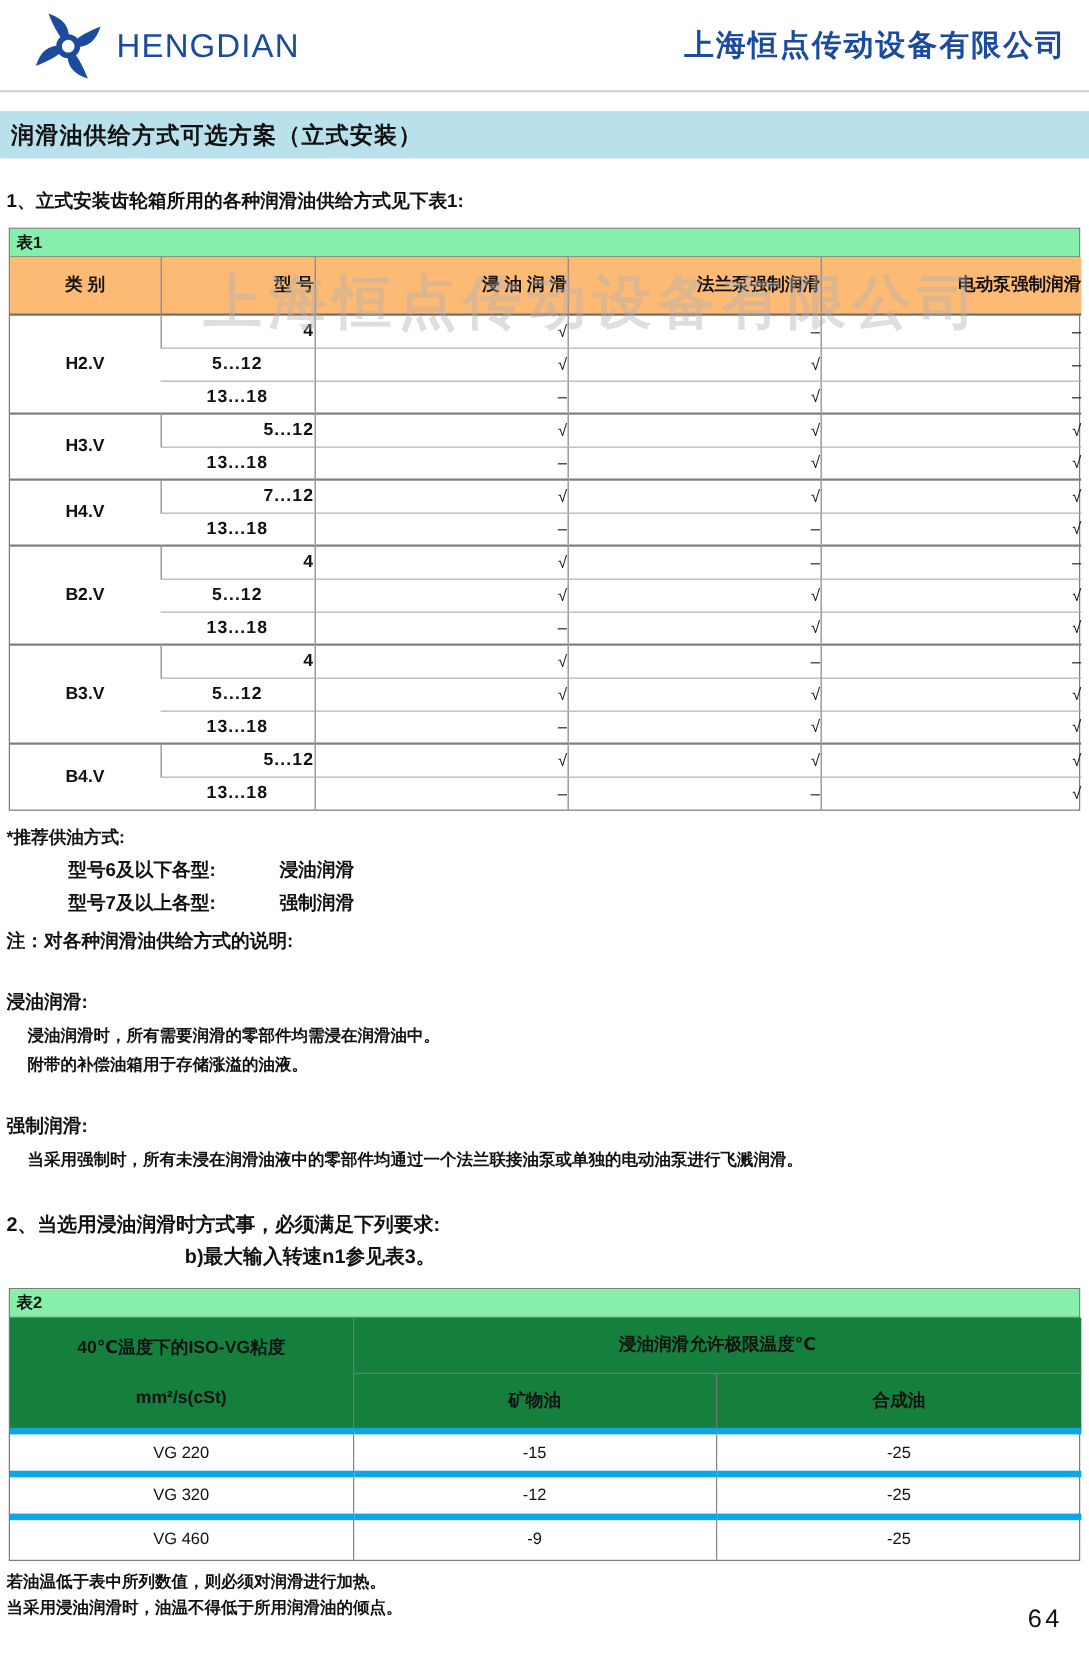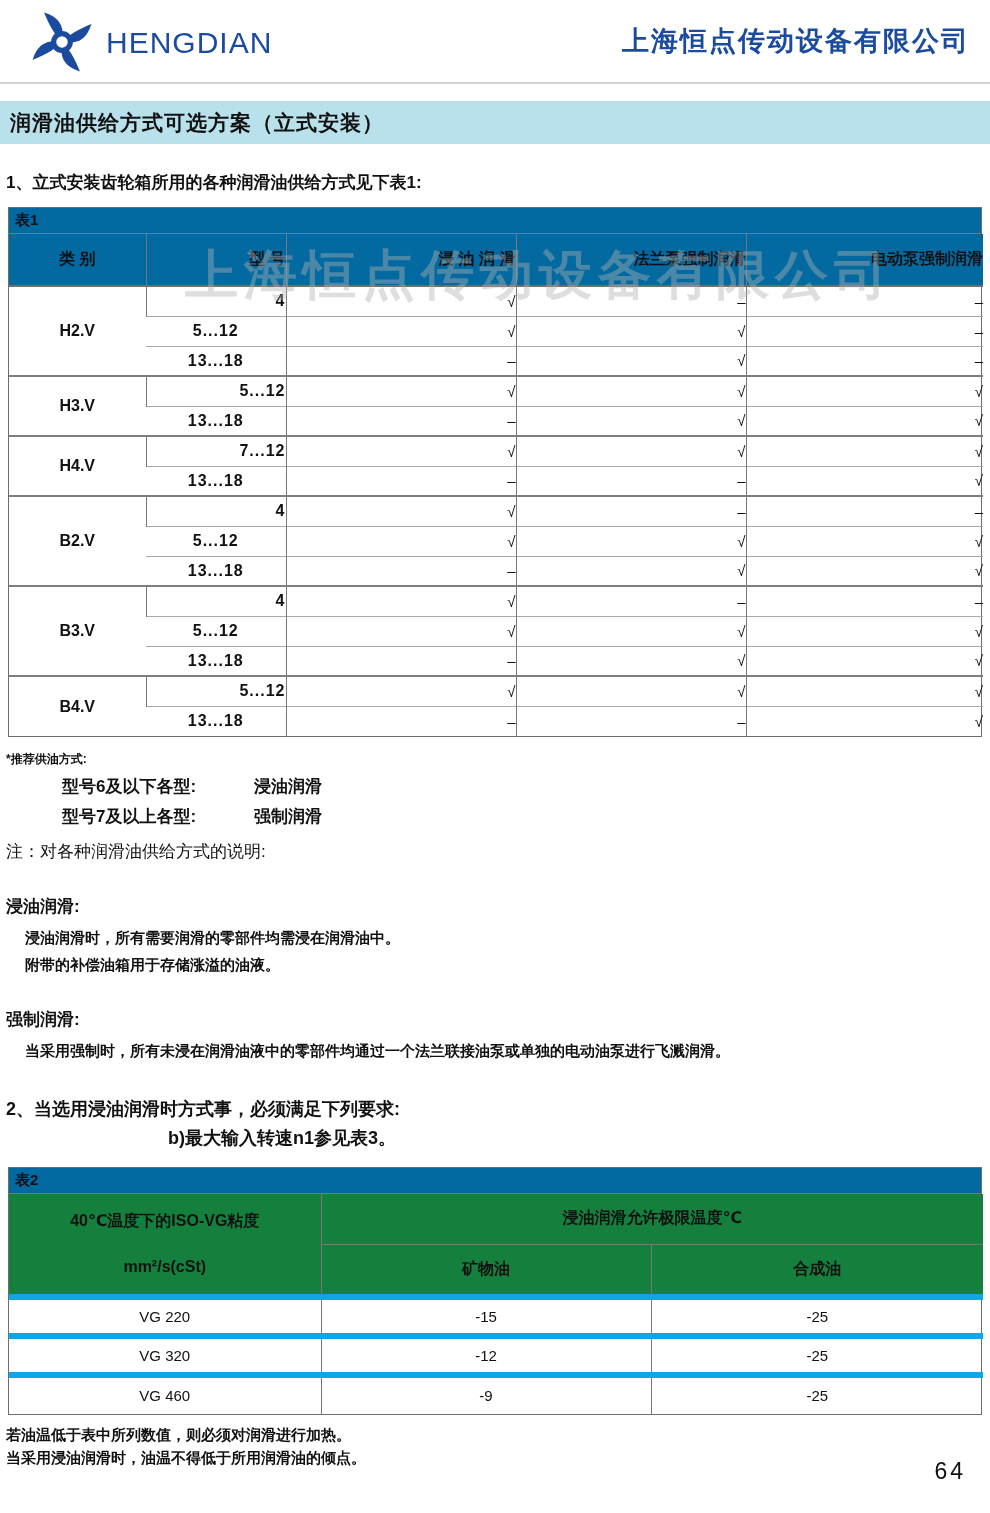--- a/index.html
+++ b/index.html
@@ -43,55 +43,55 @@
 
   .intro { margin: 27px 0 0 6px; font-size: 17px; font-weight: bold; }
 
   
   .tbl-wrap {
     margin: 13px 8px 0 8px;
     border: 1px solid #6e6e6e;
     position: relative;
   }
   .tbl-caption {
-    background: #0369a1;
+    background: #86efac;
     border-bottom: 1px solid #787878;
     font-size: 15px; font-weight: bold;
     padding: 3px 6px; height: 26px;
   }
   table { width: 100%; border-collapse: collapse; table-layout: fixed; }
   th, td { text-align: center; vertical-align: middle; }
 
   
   #table1 th {
-    background: #0369a1; height: 52px;
+    background: #fdba74; height: 52px;
     font-size: 16px; font-weight: bold;
     border-bottom: 2px solid #6e6e6e;
   }
   #table1 th + th, #table1 td + td { border-left: 1px solid #787878; text-align: right; }
   #table1 td { height: 30px; font-size: 16px; }
   #table1 .cat-cell { font-weight: bold; font-size: 16px; }
   #table1 .model-cell { font-weight: bold; letter-spacing: 1px; }
   #table1 .mark-cell { font-weight: normal; font-size: 15px; }
   #table1 tr.group-start td { border-top: 2px solid #7e7e7e; }
   #table1 tr.group-inner td { border-top: 1px solid #a9a9a9; }
   #table1 tr.first-group td { border-top: none; }
 
   .watermark {
     position: absolute; left: 176px; top: 32px;
     font-size: 53px; letter-spacing: 6px; font-weight: bold;
     color: rgba(176,176,176,0.42);
     white-space: nowrap; pointer-events: none; z-index: 3;
   }
 
   
-  .rec-title { margin: 14px 0 0 6px; font-size: 12px; font-weight: bold; }
+  .rec-title { margin: 14px 0 0 6px; font-size: 16px; font-weight: bold; }
   .rec-line  { margin: 7px 0 0 62px; font-size: 17px; font-weight: bold; display: flex; align-items: center; }
   .rec-line .rec-label { width: 192px; }
-  .note-line { margin: 12px 0 0 6px; font-size: 17px; font-weight: normal; }
+  .note-line { margin: 12px 0 0 6px; font-size: 17px; font-weight: bold; }
 
   .sec-title { margin: 32px 0 0 6px; font-size: 17px; font-weight: bold; }
   .sec-para  { margin: 9px 0 0 25px; font-size: 15px; font-weight: 600; line-height: 1.5; }
   .sec-para.tight { margin-top: 4px; }
 
   .item2-title { margin: 34px 0 0 6px; font-size: 18px; font-weight: bold; }
   .sub-item { margin: 5px 0 0 168px; font-size: 18px; font-weight: bold; }
   .sub-item.first { margin-top: 17px; }
 
   

